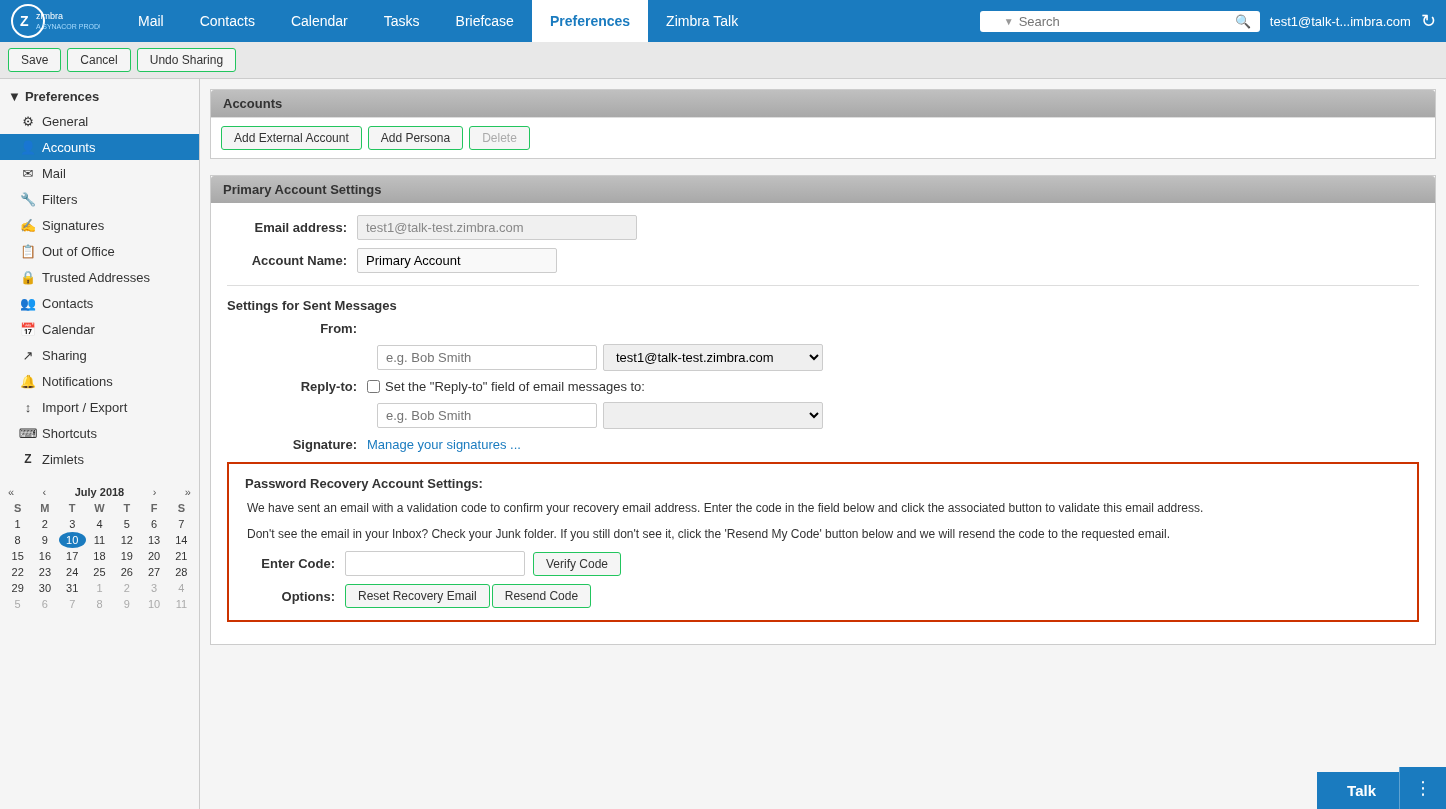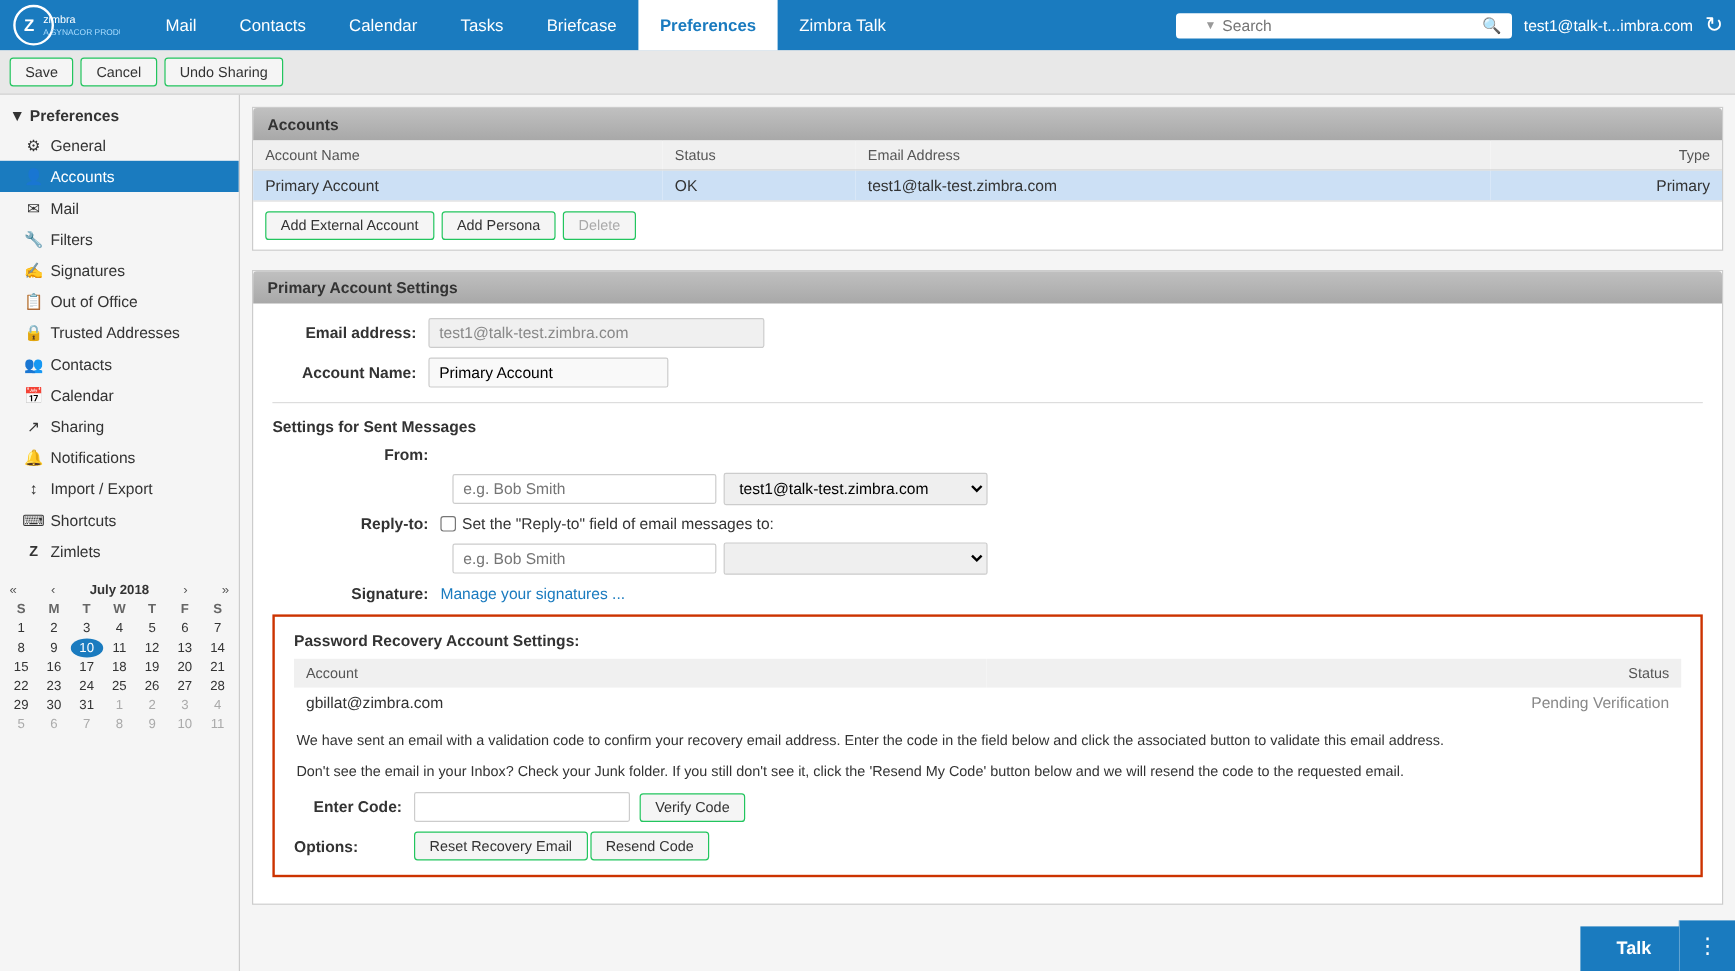--- a/index.html
+++ b/index.html
@@ -373,21 +373,21 @@
       font-size: 13px;
       width: 180px;
       margin-right: 8px;
     }
     .options-row {
       display: flex;
       align-items: center;
     }
     .options-label {
       width: 100px;
-      text-align: left;
+      text-align: right;
       padding-right: 10px;
       font-size: 13px;
       font-weight: bold;
     }
 
     
     .chat-button {
       position: fixed;
       bottom: 0;
       right: 40px;
@@ -604,38 +604,20 @@
           </tr>
         </tbody>
       </table>
     </div>
   </div>
 
   <div class="content">
 
     <div class="accounts-panel">
       <div class="section-header">Accounts</div>
-      <table class="accounts-table">
-        <thead>
-          <tr>
-            <th>Account Name</th>
-            <th>Status</th>
-            <th>Email Address</th>
-            <th style="text-align:right">Type</th>
-          </tr>
-        </thead>
-        <tbody>
-          <tr class="selected">
-            <td>Primary Account</td>
-            <td>OK</td>
-            <td>test1@talk-test.zimbra.com</td>
-            <td style="text-align:right">Primary</td>
-          </tr>
-        </tbody>
-      </table>
       <div class="accounts-actions">
         <button class="btn">Add External Account</button>
         <button class="btn">Add Persona</button>
         <button class="btn" disabled="">Delete</button>
       </div>
     </div>
 
     <div class="settings-panel">
       <div class="section-header">Primary Account Settings</div>
       <div class="settings-body">
@@ -679,34 +661,20 @@
 
           <div class="signature-row">
             <span class="from-label">Signature:</span>
             <a class="sig-link">Manage your signatures ...</a>
           </div>
         </div>
 
         <div class="recovery-panel">
           <div class="recovery-body">
             <div style="font-weight:bold;font-size:13px;margin-bottom:8px;">Password Recovery Account Settings:</div>
-            <table class="recovery-table">
-              <thead>
-                <tr>
-                  <th>Account</th>
-                  <th>Status</th>
-                </tr>
-              </thead>
-              <tbody>
-                <tr>
-                  <td>gbillat@zimbra.com</td>
-                  <td>Pending Verification</td>
-                </tr>
-              </tbody>
-            </table>
 
             <div class="recovery-desc">We have sent an email with a validation code to confirm your recovery email address. Enter the code in the field below and click the associated button to validate this email address.</div>
             <div class="recovery-desc">Don't see the email in your Inbox? Check your Junk folder. If you still don't see it, click the 'Resend My Code' button below and we will resend the code to the requested email.</div>
 
             <div class="code-row">
               <span class="code-label">Enter Code:</span>
               <input type="text" class="code-input" style="">
               <button class="btn">Verify Code</button>
             </div>
 

